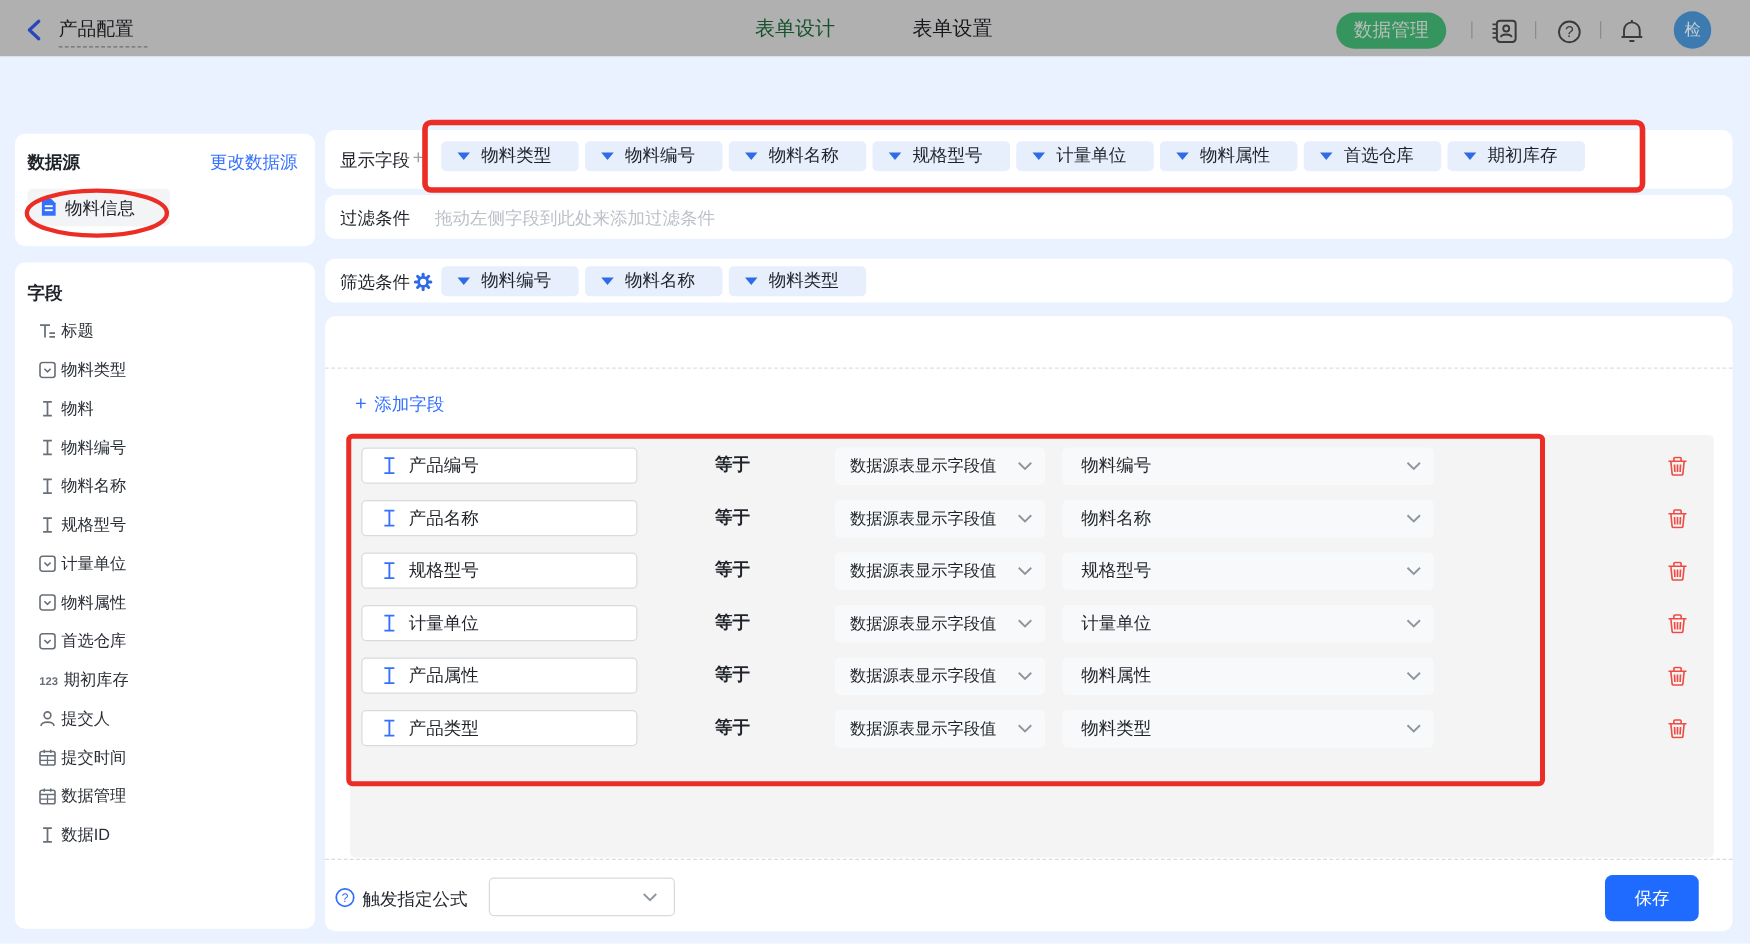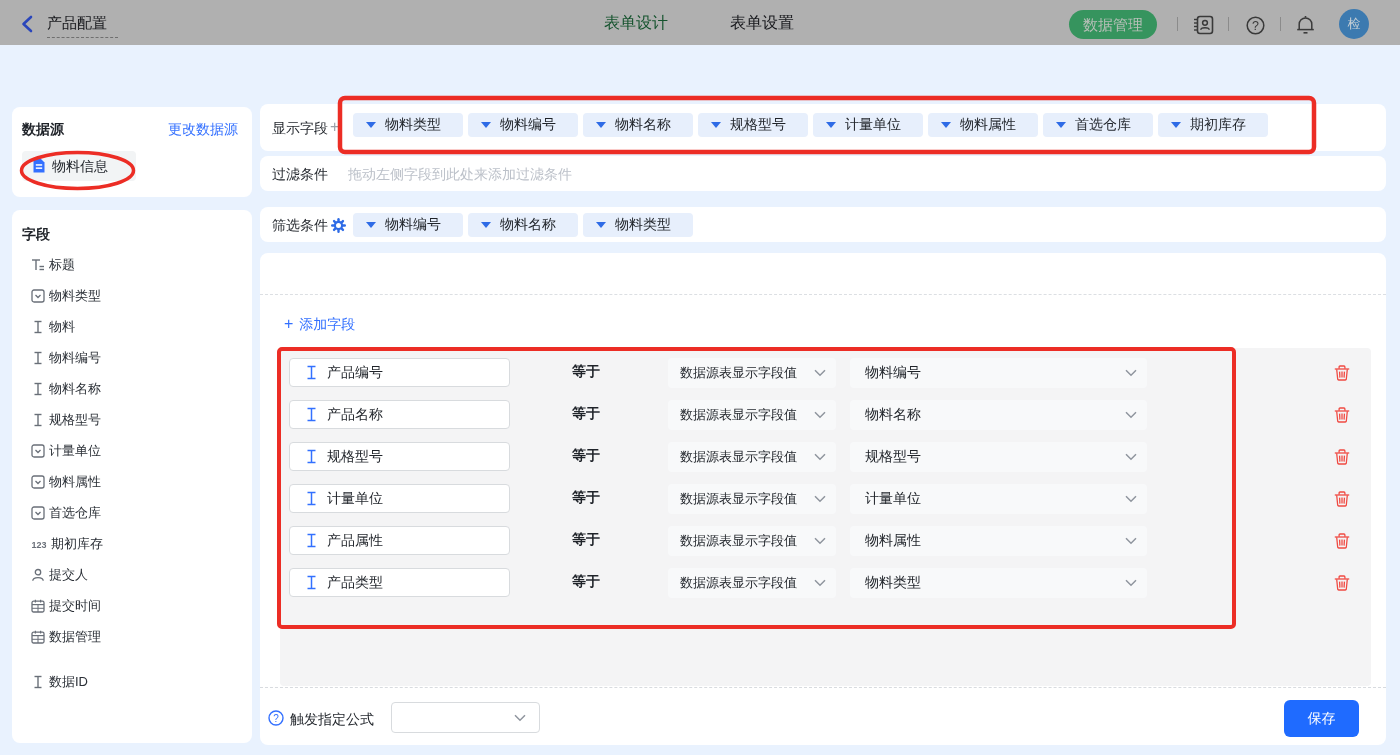--- a/index.html
+++ b/index.html
@@ -191,21 +191,21 @@
         <svg width="14" height="14" viewBox="0 0 14 14">
           <rect x="1" y="2.2" width="12" height="10.8" rx="1.5" fill="none" stroke="#696f78" stroke-width="1.3"></rect>
           <line x1="1" y1="5.6" x2="13" y2="5.6" stroke="#696f78" stroke-width="1.2"></line>
           <line x1="4.4" y1="0.8" x2="4.4" y2="3.4" stroke="#696f78" stroke-width="1.2"></line>
           <line x1="9.6" y1="0.8" x2="9.6" y2="3.4" stroke="#696f78" stroke-width="1.2"></line>
           <line x1="7" y1="5.6" x2="7" y2="13" stroke="#696f78" stroke-width="1"></line>
           <line x1="1" y1="9.3" x2="13" y2="9.3" stroke="#696f78" stroke-width="1"></line>
         </svg>
         <span>数据管理</span>
       </div>
-<div class="fitem" style="top:672px;justify-content:flex-end;">
+<div class="fitem" style="top:658px;justify-content:flex-end;">
         <svg width="14" height="14" viewBox="0 0 14 14">
           <g stroke="#696f78" stroke-width="1.4" fill="none">
             <line x1="3.5" y1="1.5" x2="10.5" y2="1.5"></line>
             <line x1="3.5" y1="12.5" x2="10.5" y2="12.5"></line>
             <line x1="7" y1="1.5" x2="7" y2="12.5"></line>
           </g>
         </svg>
         <span>数据ID</span>
       </div>
 </div>

